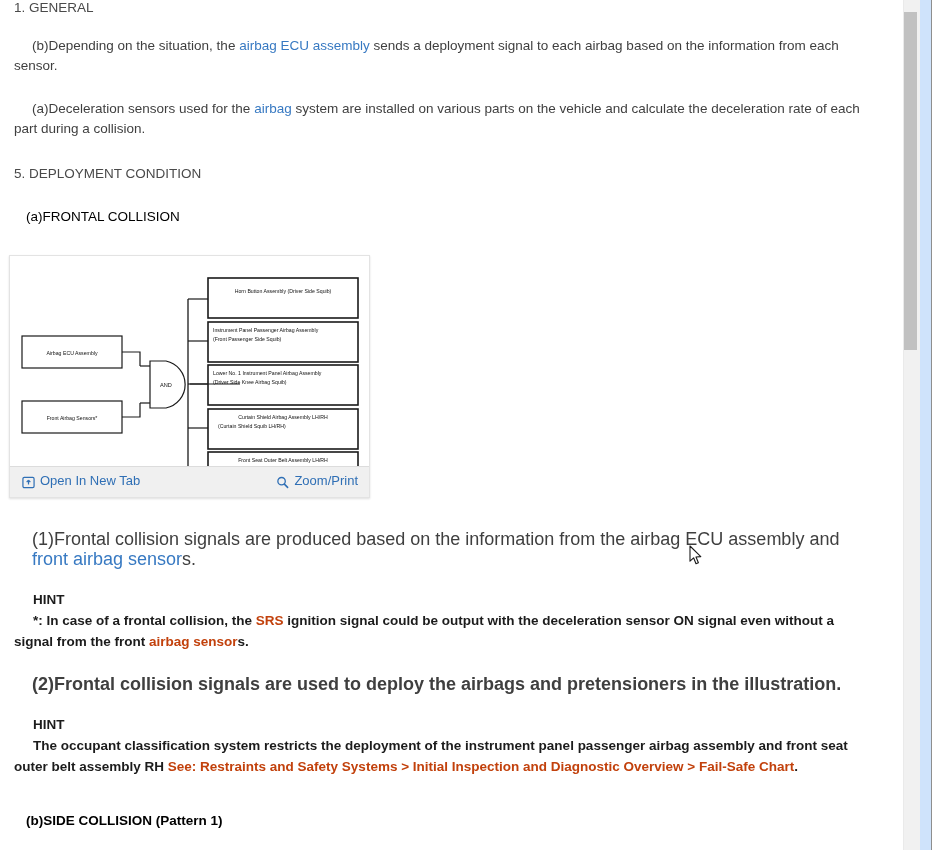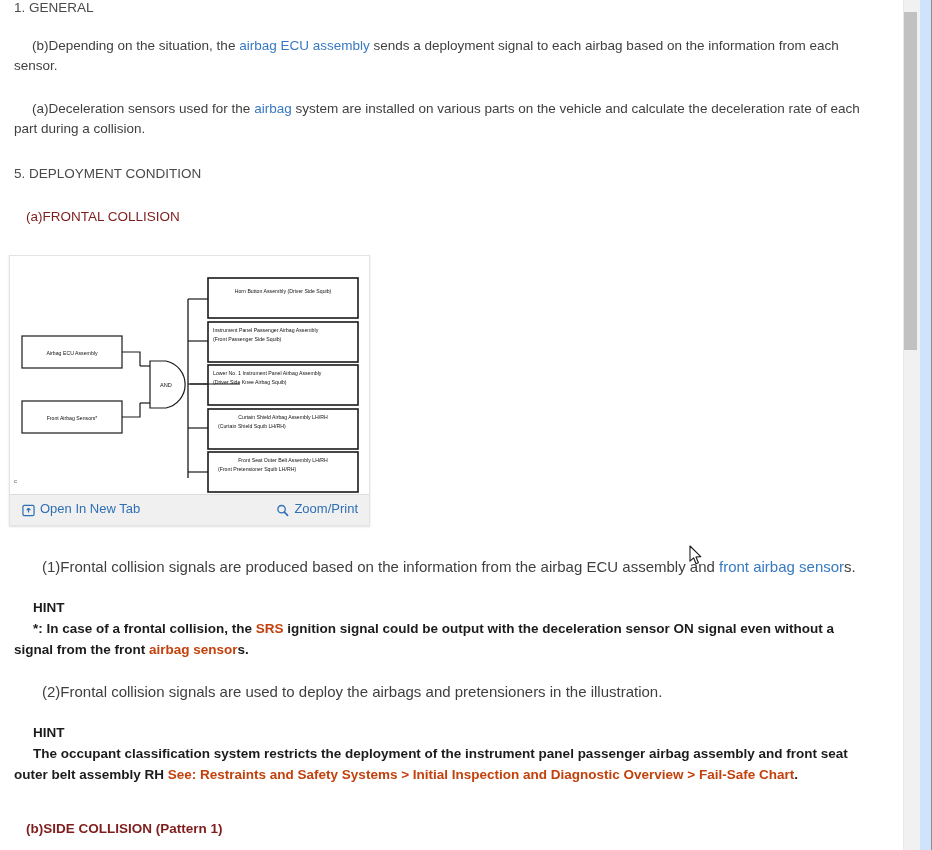--- a/index.html
+++ b/index.html
@@ -77,30 +77,29 @@
   }
   .para {
     font-size: 13.5px;
     color: #3f3f3f;
     line-height: 20px;
     padding: 0 36px 0 14px;
     text-indent: 18px;
   }
   .sub-head {
     font-size: 13.5px;
-    color: #7f1d1d;
+    color: #000000;
     padding-left: 26px;
   }
   .numbered {
-    font-size: 15px;
+    font-size: 18px;
     color: #3f3f3f;
     line-height: 20px;
     padding: 0 36px 0 32px;
     text-indent: 0;
-    margin-left: 10px;
   }
   .hint-block {
     font-size: 13.5px;
     color: #1c1c1c;
     font-weight: bold;
     line-height: 21px;
     padding: 0 54px 0 14px;
   }
   .hint-label { display: block; padding-left: 19px; }
   .hint-body  { display: block; text-indent: 19px; }
@@ -109,21 +108,21 @@
     text-decoration: none;
     cursor: pointer;
   }
   .hint-block a.lnk { color: #c2410c; font-weight: bold; }
 
   
   #figure-card {
     position: relative;
     margin: 0 0 0 9px;
     width: 361px;
-    height: 271px;
+    height: 243px;
     background: #ffffff;
     border: 1px solid #e3e3e3;
     box-shadow: 0 1px 2px rgba(0,0,0,0.13);
     box-sizing: border-box;
   }
   #figure-canvas {
     position: absolute;
     left: 0; top: 0;
     width: 359px;
     height: 240px;
@@ -279,21 +278,21 @@
 
       <div class="numbered" style="margin-top:31px;">
         <span>(1)Frontal collision signals are produced based on the information from the airbag ECU assembly and </span><a class="lnk">front airbag sensor</a><span>s.</span>
       </div>
 
       <div class="hint-block" style="margin-top:20px;">
         <span class="hint-label">HINT</span>
         <span class="hint-body"><span>*: In case of a frontal collision, the </span><a class="lnk">SRS</a><span> ignition signal could be output with the deceleration sensor ON signal even without a signal from the front </span><a class="lnk">airbag sensor</a><span>s.</span></span>
       </div>
 
-      <div class="numbered" style="margin-top:22px;">(2)Frontal collision signals are used to deploy the airbags and pretensioners in the illustration.</div>
+      <div class="numbered" style="margin-top:22px;font-weight:bold;">(2)Frontal collision signals are used to deploy the airbags and pretensioners in the illustration.</div>
 
       <div class="hint-block" style="margin-top:20px;">
         <span class="hint-label">HINT</span>
         <span class="hint-body"><span>The occupant classification system restricts the deployment of the instrument panel passenger airbag assembly and front seat outer belt assembly RH </span><a class="lnk">See: Restraints and Safety Systems &gt; Initial Inspection and Diagnostic Overview &gt; Fail-Safe Chart</a><span>.</span></span>
       </div>
 
       <div class="sub-head" style="margin-top:36px;font-weight:bold;">(b)SIDE COLLISION (Pattern 1)</div>
 
     </div>
   </div>

